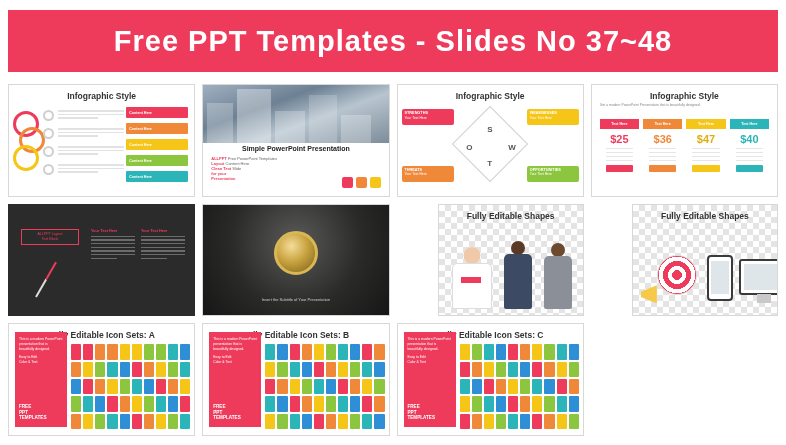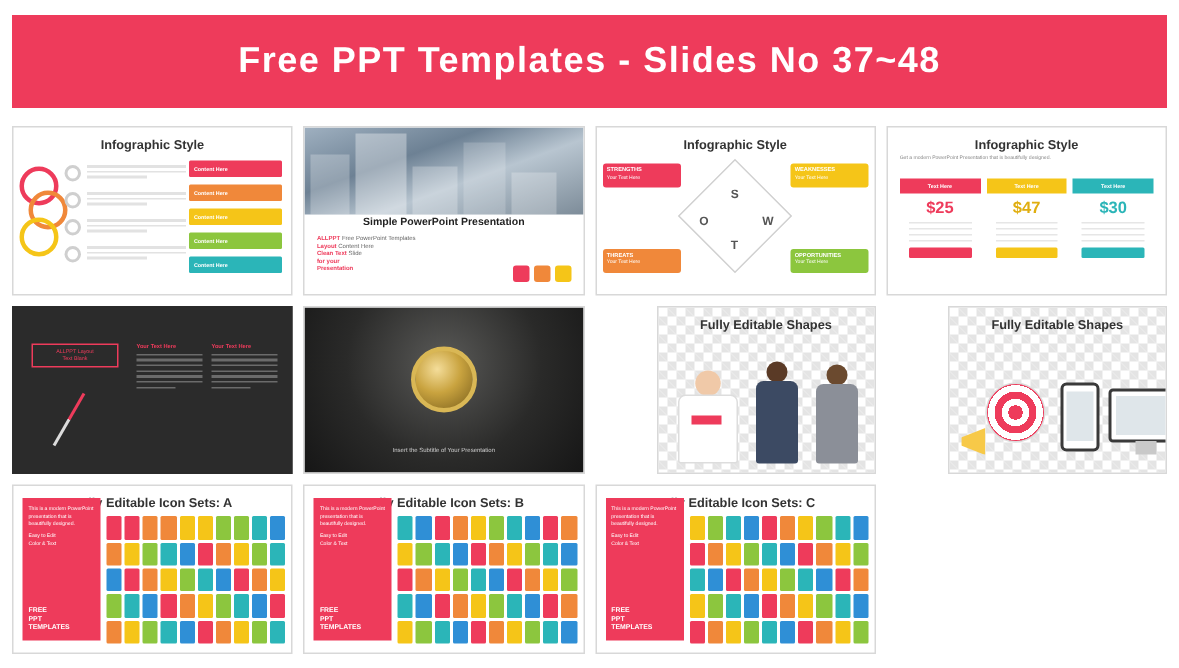--- a/index.html
+++ b/index.html
@@ -12,21 +12,21 @@
   }
   .page { width:786px; height:445px; position:relative; }
 
   
   .banner {
     position:absolute; left:8px; top:10px; width:770px; height:62px;
     background:#ee3b5b;
     display:flex; align-items:center; justify-content:center;
   }
   .banner-title {
-    color:#ffffff; font-size:24px; font-weight:bold;
+    color:#ffffff; font-size:29px; font-weight:bold;
     letter-spacing:1px; white-space:nowrap;
   }
 
   
   .grid {
     position:absolute; left:8px; top:84px;
     width:770px; height:352px;
     display:grid;
     grid-template-columns:repeat(4, 1fr);
     grid-template-rows:repeat(3, 1fr);
@@ -330,33 +330,44 @@
           <div class="price-val" style="color:#ee3b5b">$25</div>
           <div class="price-lines">
               <i></i>
               <i></i>
               <i></i>
               <i></i>
             </div>
           <div class="price-btn" style="background:#ee3b5b"></div>
         </div>
         <div class="price-col">
+          <div class="price-cap" style="background:#f0883a">Text Here</div>
+          <div class="price-val" style="color:#f0883a">$36</div>
+          <div class="price-lines">
+              <i></i>
+              <i></i>
+              <i></i>
+              <i></i>
+            </div>
+          <div class="price-btn" style="background:#f0883a"></div>
+        </div>
+        <div class="price-col">
           <div class="price-cap" style="background:#f5c518">Text Here</div>
           <div class="price-val" style="color:#e0ae10">$47</div>
           <div class="price-lines">
               <i></i>
               <i></i>
               <i></i>
               <i></i>
             </div>
           <div class="price-btn" style="background:#f5c518"></div>
         </div>
         <div class="price-col">
           <div class="price-cap" style="background:#2bb5b8">Text Here</div>
-          <div class="price-val" style="color:#2bb5b8">$30</div>
+          <div class="price-val" style="color:#2bb5b8">$40</div>
           <div class="price-lines">
               <i></i>
               <i></i>
               <i></i>
               <i></i>
             </div>
           <div class="price-btn" style="background:#2bb5b8"></div>
         </div>
       </div>
     </div>

